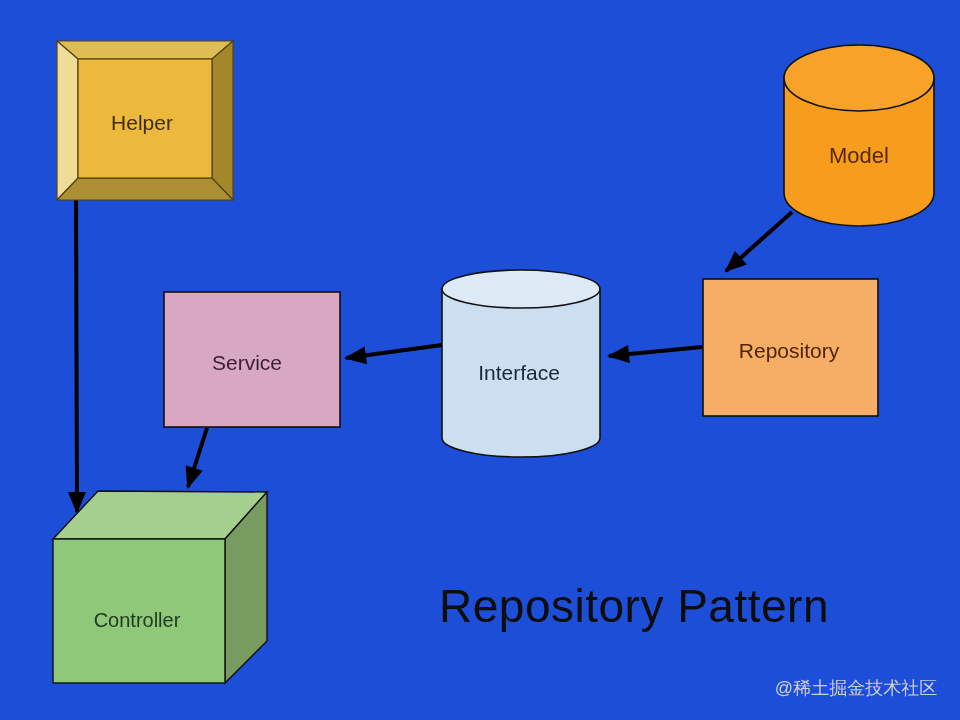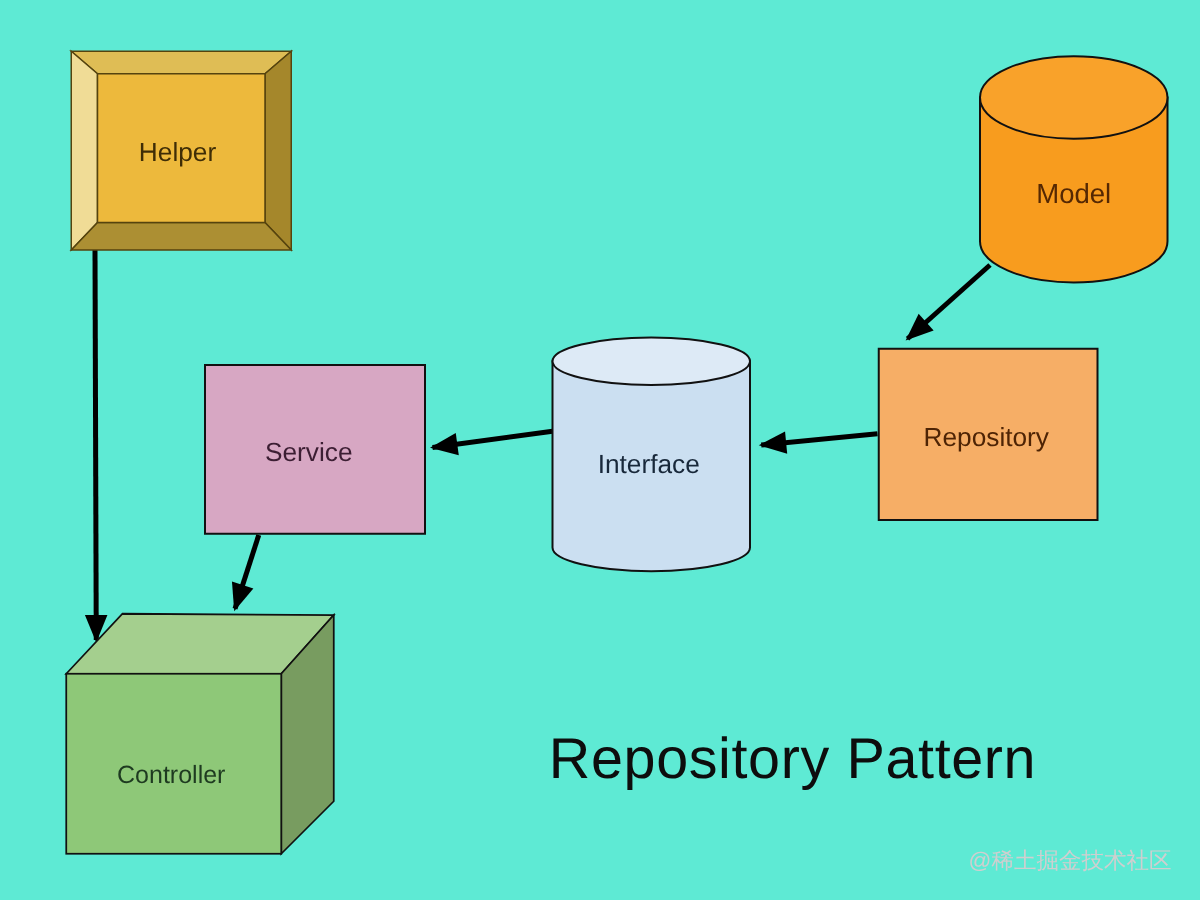--- a/index.html
+++ b/index.html
@@ -8,21 +8,21 @@
     width: 960px;
     height: 720px;
     background: #ffffff;
     overflow: hidden;
     font-family: "Liberation Sans", sans-serif;
   }
   .stage {
     position: relative;
     width: 960px;
     height: 720px;
-    background: #5eead4;
+    background: #1d4ed8;
   }
   svg text {
     font-family: "Liberation Sans", sans-serif;
   }
   .node-label {
     font-size: 21px;
   }
   .title-text {
     font-size: 46px;
     letter-spacing: 0.5px;

